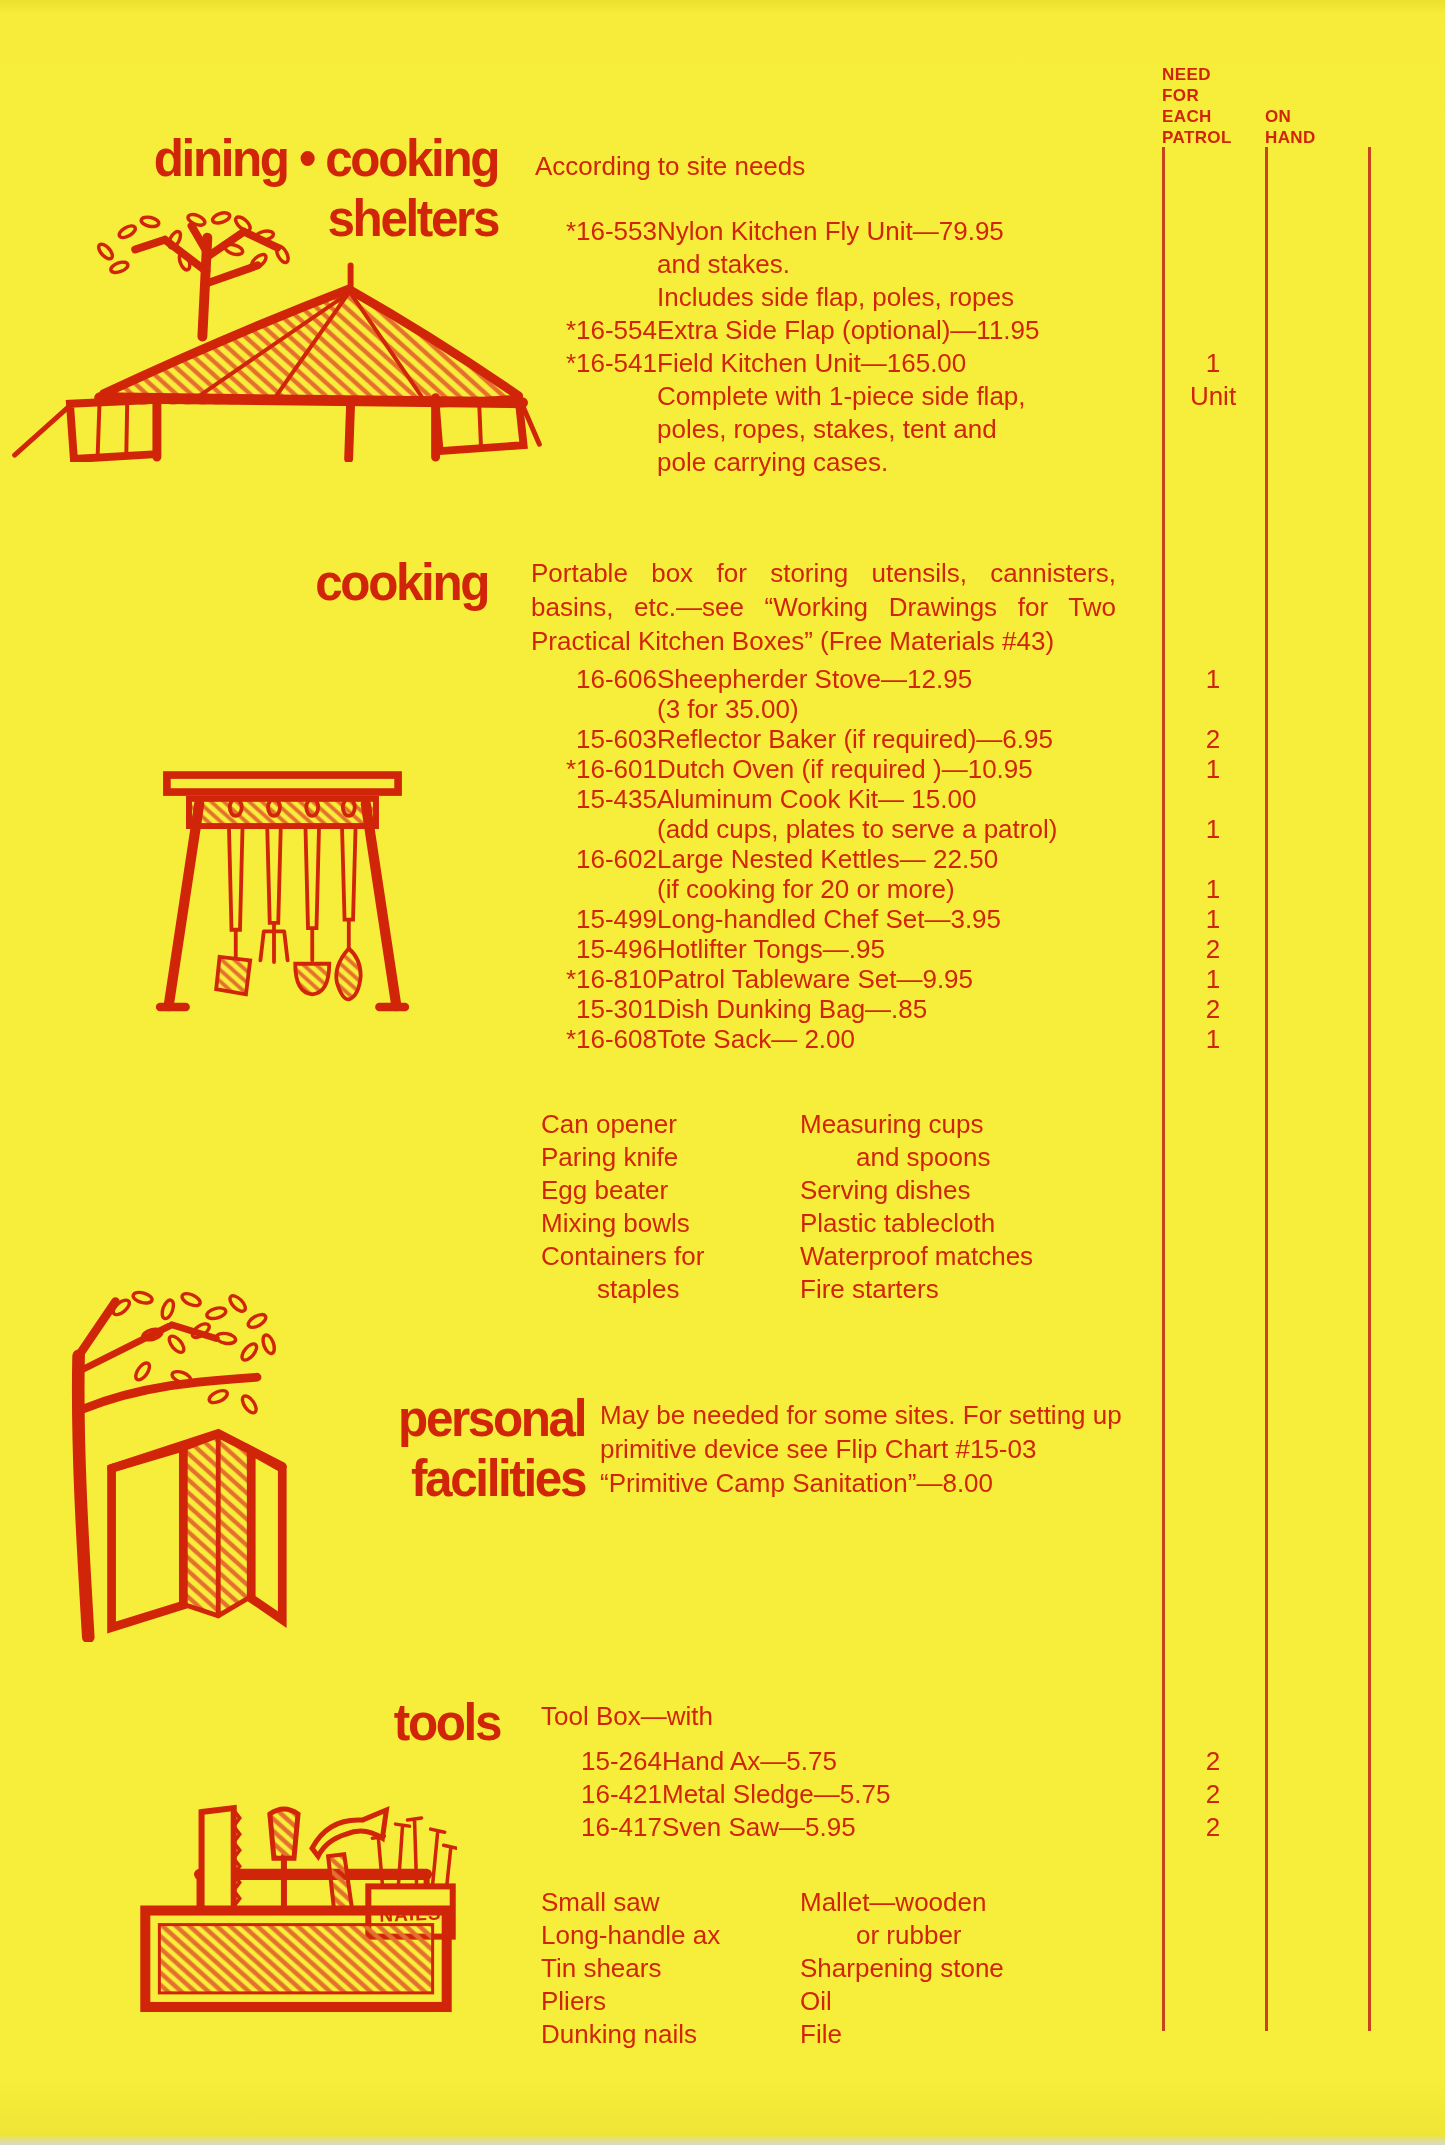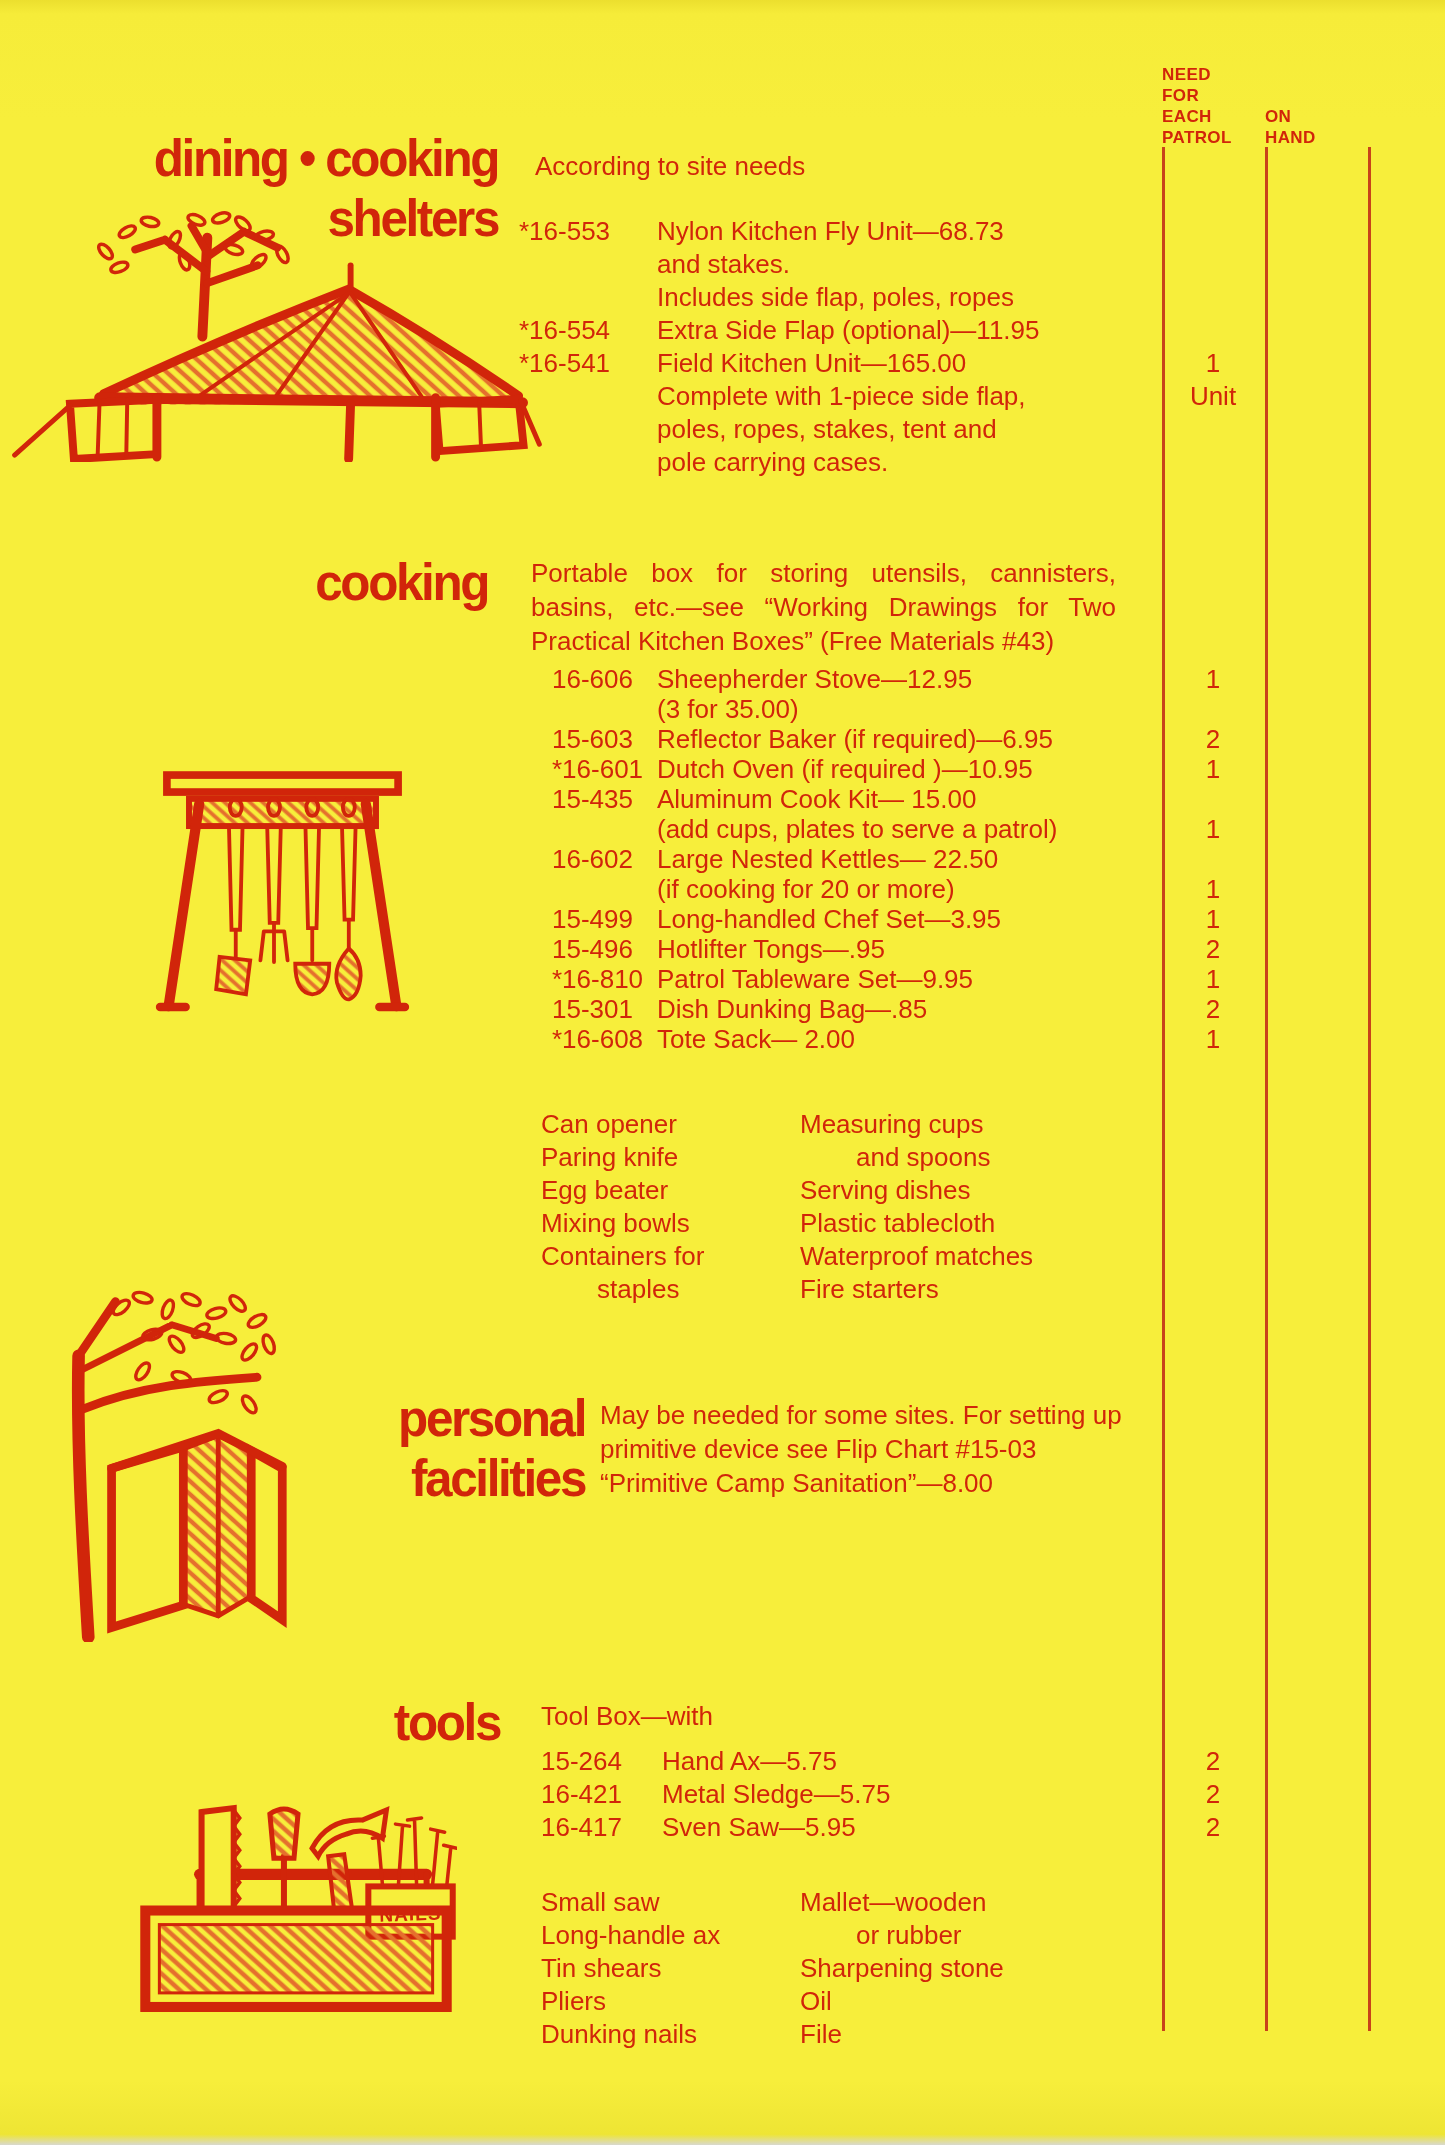--- a/index.html
+++ b/index.html
@@ -20,21 +20,21 @@
     position:absolute; font-weight:bold; text-align:right;
     font-size:52px; line-height:60px; letter-spacing:-2.5px;
     transform:scaleX(.95); transform-origin:100% 0;
   }
   .body-text { font-size:26px; line-height:33px; }
   .para .list-line { white-space:pre; }
   .justified { text-align:justify; }
   .justified .list-line:not(:last-child) { text-align-last:justify; }
   .list { position:absolute; }
   .row { position:relative; white-space:nowrap; }
-  .code { display:inline-block; width:var(--codew,105px); }
+  .code { display:inline-block; width:var(--codew,105px);text-align:right; }
   .row.full .text { margin-left:13px; }
   .need { position:absolute; top:0; left:var(--needx,640px); width:66px; text-align:center; }
   .shelters-list { --codew:138px; --needx:661px; }
   .cooking-list  { --codew:105px; --needx:628px; }
   .personal-list { --codew:137px; }
   .tools-list    { --codew:121px; --needx:639px; }
   .cols .list-line.indent { padding-left:56px; }
   svg { display:block; }
 </style>
 </head>
@@ -53,21 +53,21 @@
 HAND</div>
 
   <div class="heading" style="left:38px;top:128px;width:460px">
     <div>dining • cooking</div>
     <div>shelters</div>
   </div>
 
   <div class="abs body-text" style="left:535px;top:150px">According to site needs</div>
 
   <div class="list body-text shelters-list" style="left:519px;top:215px;width:740px">
-      <div class="row"><span class="code">*16-553</span><span class="text">Nylon Kitchen Fly Unit—68.73</span></div>
+      <div class="row"><span class="code">*16-553</span><span class="text">Nylon Kitchen Fly Unit—79.95</span></div>
       <div class="row"><span class="code"></span><span class="text">and stakes.</span></div>
       <div class="row"><span class="code"></span><span class="text">Includes side flap, poles, ropes</span></div>
       <div class="row"><span class="code">*16-554</span><span class="text">Extra Side Flap (optional)—11.95</span></div>
       <div class="row"><span class="code">*16-541</span><span class="text">Field Kitchen Unit—165.00</span><span class="need">1</span></div>
       <div class="row"><span class="code"></span><span class="text">Complete with 1-piece side flap,</span><span class="need">Unit</span></div>
       <div class="row"><span class="code"></span><span class="text">poles, ropes, stakes, tent and</span></div>
       <div class="row"><span class="code"></span><span class="text">pole carrying cases.</span></div>
     </div>
 
   <svg class="abs" style="left:8px;top:210px" width="535" height="252" viewBox="0 0 540 255">

